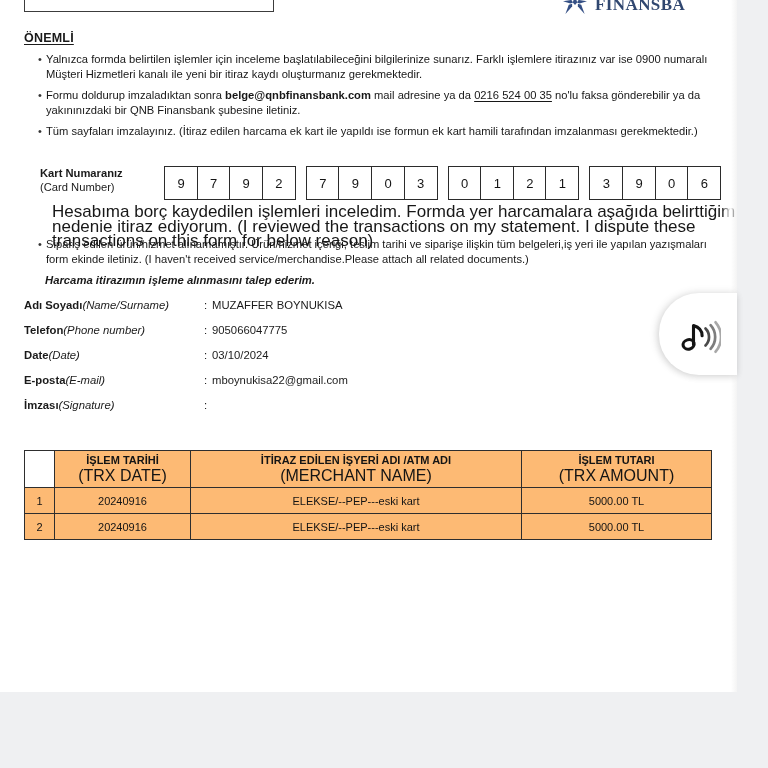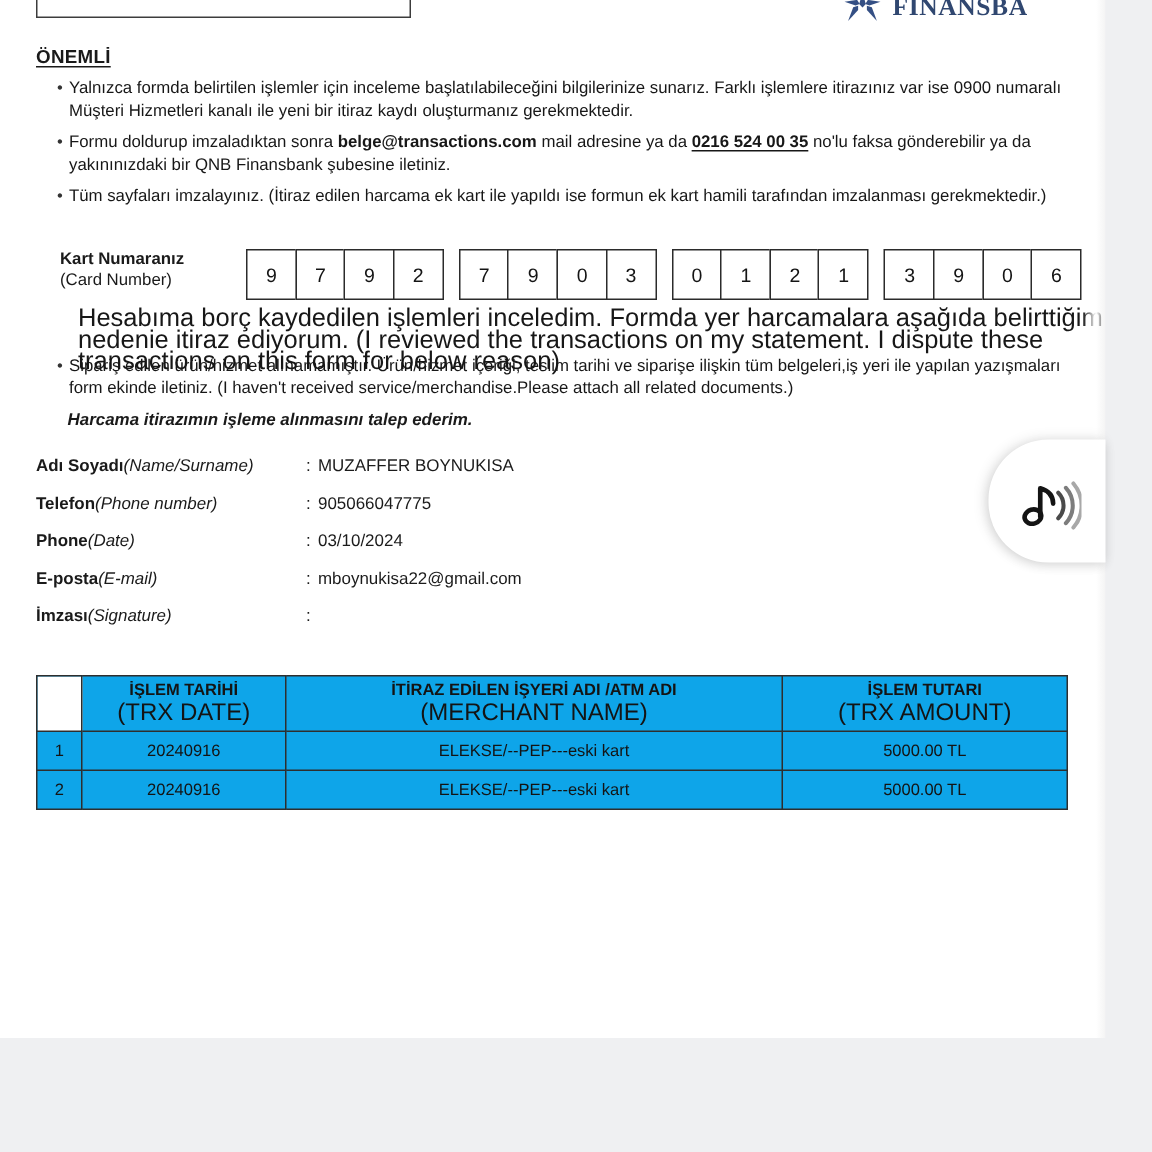--- a/index.html
+++ b/index.html
@@ -130,21 +130,21 @@
     color: #333;
   }
   .bullet-text {
     flex: 1;
     font-size: 11.2px;
     line-height: 14.5px;
     color: #171717;
     white-space: pre-wrap;
   }
   .b-strong { font-weight: bold; }
-  .b-strong-u { font-weight: bold; text-decoration: underline; text-underline-offset: 1.5px; }
+  .b-strong-u { font-weight: normal; text-decoration: underline; text-underline-offset: 1.5px; }
 
   
   .card-label {
     position: absolute;
     left: 24px;
     top: 166px;
     font-size: 11.2px;
     line-height: 14px;
     margin-left: 16px;
   }
@@ -201,21 +201,21 @@
     top: 274px;
     font-size: 11.3px;
     font-weight: bold;
     font-style: italic;
     margin-left: 21px;
   }
 
   .fields { position: absolute; left: 24px; top: 292px; }
   .field-row {
     display: flex;
-    align-items: flex-end;
+    align-items: center;
     height: 25px;
     font-size: 11.3px;
   }
   .field-label { width: 180px; flex: none; white-space: nowrap; }
   .field-label .tr { font-weight: bold; }
   .field-label .en { font-style: italic; font-weight: normal; }
   .field-colon { width: 8px; flex: none; }
   .field-value { color: #1b1b1b; white-space: nowrap; }
 
   
@@ -233,21 +233,21 @@
   }
   .tbl-heading .en { font-weight: normal; }
 
   .trx-table {
     position: absolute;
     left: 24px;
     top: 450px;
     width: 688px;
     border-collapse: collapse;
     table-layout: fixed;
-    background: #0ea5e9;
+    background: #fdba74;
   }
   .trx-table td, .trx-table th {
     border: 1.5px solid #2e2e2e;
     font-size: 11px;
     color: #141414;
     padding: 0;
   }
   .trx-table thead th {
     height: 36px;
     text-align: center;
@@ -308,21 +308,21 @@
 
       <div class="h-onemli">ÖNEMLİ</div>
 
       <div class="bullets">
         <div class="bullet-row">
           <span class="bullet-dot">•</span>
           <span class="bullet-text"><span>Yalnızca formda belirtilen işlemler için inceleme başlatılabileceğini bilgilerinize sunarız. Farklı işlemlere itirazınız var ise 0900 numaralı Müşteri Hizmetleri kanalı ile yeni bir itiraz kaydı oluşturmanız gerekmektedir.</span></span>
         </div>
         <div class="bullet-row">
           <span class="bullet-dot">•</span>
-          <span class="bullet-text"><span>Formu doldurup imzaladıktan sonra </span><span class="b-strong">belge@transactions.com</span><span> mail adresine ya da </span><span class="b-strong-u">0216 524 00 35</span><span> no'lu faksa gönderebilir ya da yakınınızdaki bir QNB Finansbank şubesine iletiniz.</span></span>
+          <span class="bullet-text"><span>Formu doldurup imzaladıktan sonra </span><span class="b-strong">belge@qnbfinansbank.com</span><span> mail adresine ya da </span><span class="b-strong-u">0216 524 00 35</span><span> no'lu faksa gönderebilir ya da yakınınızdaki bir QNB Finansbank şubesine iletiniz.</span></span>
         </div>
         <div class="bullet-row">
           <span class="bullet-dot">•</span>
           <span class="bullet-text"><span>Tüm sayfaları imzalayınız. (İtiraz edilen harcama ek kart ile yapıldı ise formun ek kart hamili tarafından imzalanması gerekmektedir.)</span></span>
         </div>
       </div>
 
       <div class="card-label">
         <div class="l1">Kart Numaranız</div>
         <div class="l2">(Card Number)</div>
@@ -371,21 +371,21 @@
             <span class="field-label"><span class="tr">Adı Soyadı</span><span class="en">(Name/Surname)</span></span>
             <span class="field-colon">:</span>
             <span class="field-value">MUZAFFER BOYNUKISA</span>
           </div>
           <div class="field-row">
             <span class="field-label"><span class="tr">Telefon</span><span class="en">(Phone number)</span></span>
             <span class="field-colon">:</span>
             <span class="field-value">905066047775</span>
           </div>
           <div class="field-row">
-            <span class="field-label"><span class="tr">Phone</span><span class="en">(Date)</span></span>
+            <span class="field-label"><span class="tr">Date</span><span class="en">(Date)</span></span>
             <span class="field-colon">:</span>
             <span class="field-value">03/10/2024</span>
           </div>
           <div class="field-row">
             <span class="field-label"><span class="tr">E-posta</span><span class="en">(E-mail)</span></span>
             <span class="field-colon">:</span>
             <span class="field-value">mboynukisa22@gmail.com</span>
           </div>
           <div class="field-row">
             <span class="field-label"><span class="tr">İmzası</span><span class="en">(Signature)</span></span>

